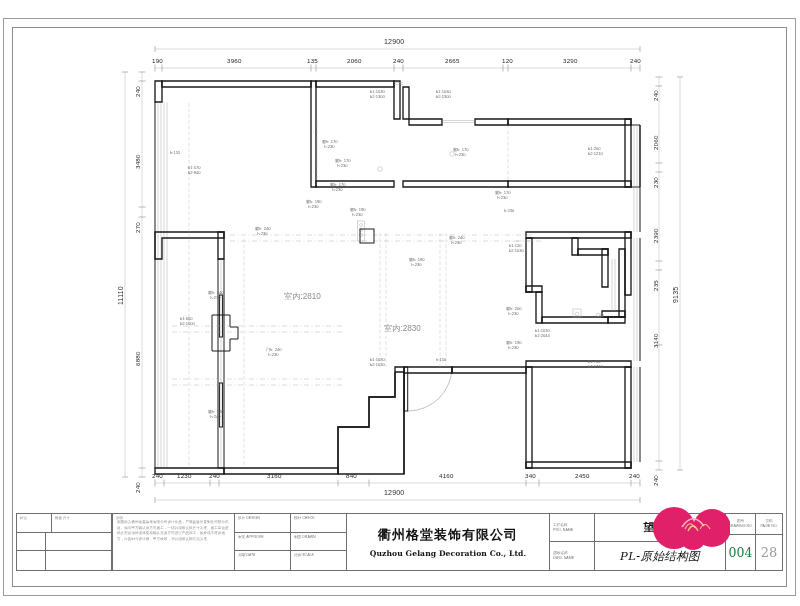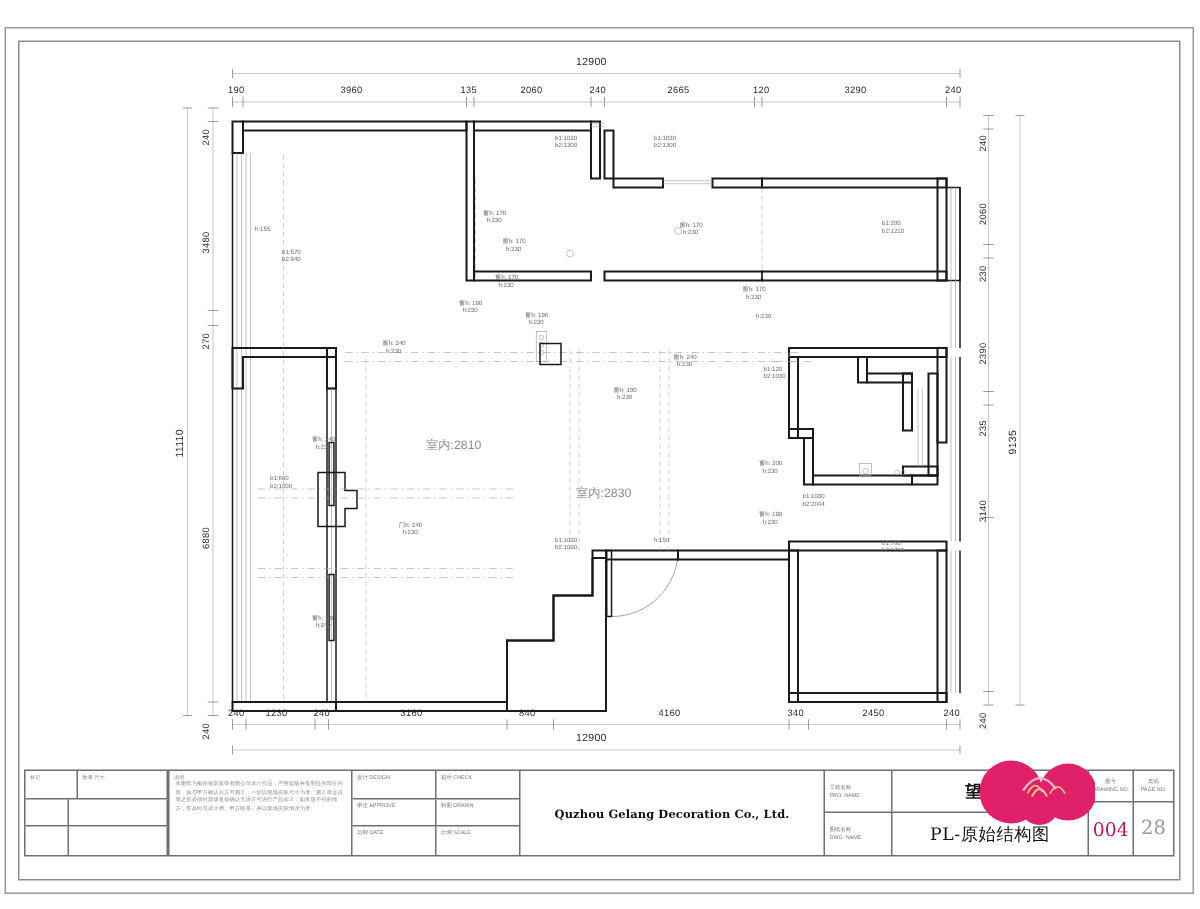--- a/index.html
+++ b/index.html
@@ -31,33 +31,33 @@
   
   .roomlbl{position:absolute;font-size:8.2px;color:#8e8e8e;white-space:nowrap;}
 
   
   #titleblock{position:absolute;left:16px;top:513px;width:767px;height:58px;
               border:1px solid #6f6f6f;box-sizing:border-box;background:#fff;
               display:flex;}
   .tb-cell{border-right:1px solid #6f6f6f;box-sizing:border-box;position:relative;}
   .tb-cell:last-child{border-right:none;}
   .tb-sub{border-bottom:1px solid #6f6f6f;box-sizing:border-box;position:relative;}
-  .tb-sub:last-child{border-bottom:none;}
+  .tb-sub:last-child{border-bottom:none;font-style:italic;}
   .tiny{font-size:3.4px;color:#8a8a8a;line-height:4.4px;letter-spacing:.1px;}
   .tinyc{font-size:3.6px;color:#777;line-height:5px;}
 
   .co-cn{font-size:13px;font-weight:bold;color:#111;letter-spacing:1px;
          text-align:center;font-family:"DejaVu Sans",sans-serif;}
   .co-en{font-size:7.6px;font-weight:bold;color:#111;letter-spacing:.1px;
          text-align:center;font-family:"DejaVu Serif",serif;}
   .proj{font-size:11px;font-weight:bold;color:#111;text-align:center;
         font-family:"DejaVu Sans",sans-serif;}
   .dwgname{font-size:11.5px;color:#111;text-align:center;
            font-family:"DejaVu Serif",serif;letter-spacing:.4px;}
-  .dwgno{font-size:12.5px;color:#be185d;text-align:center;
+  .dwgno{font-size:12.5px;color:#15803d;text-align:center;
          font-family:"DejaVu Serif",serif;}
   .pageno{font-size:13px;color:#9a9a9a;text-align:center;
           font-family:"DejaVu Serif",serif;}
   .notes{font-size:3.5px;color:#8a8a8a;line-height:5.4px;padding:3px 4px;
          letter-spacing:.1px;}
   .cellpad{padding:2px 3px;}
   .ctr{position:absolute;left:0;top:0;width:100%;height:100%;
        display:flex;align-items:center;justify-content:center;}
 
   
@@ -374,20 +374,21 @@
         <div class="cellpad tinyc" style="flex:1;">制图 DRAWN</div>
       </div>
       <div class="tb-sub" style="height:33.4%;display:flex;">
         <div class="cellpad tinyc" style="flex:1;border-right:1px solid #6f6f6f;">日期 DATE</div>
         <div class="cellpad tinyc" style="flex:1;">比例 SCALE</div>
       </div>
     </div>
 
     <div class="tb-cell" style="width:203px;">
       <div style="position:absolute;left:0;top:0;width:100%;height:100%;display:flex;flex-direction:column;align-items:center;justify-content:center;gap:5px;">
+        <div class="co-cn">衢州格堂装饰有限公司</div>
         <div class="co-en">Quzhou Gelang Decoration Co., Ltd.</div>
       </div>
     </div>
 
     <div class="tb-cell" style="width:176px;display:flex;flex-direction:column;">
       <div class="tb-sub" style="height:50%;display:flex;">
         <div class="cellpad tinyc" style="width:38px;border-right:1px solid #6f6f6f;white-space:pre-line;display:flex;align-items:center;">工程名称
 PRO. NAME</div>
         <div style="flex:1;position:relative;">
           <div class="ctr">

